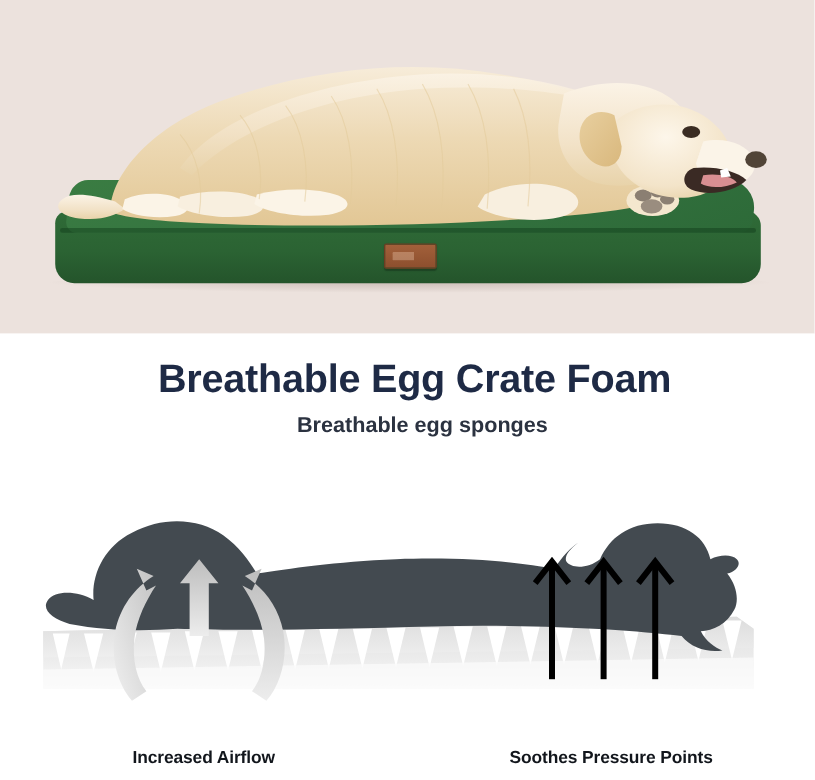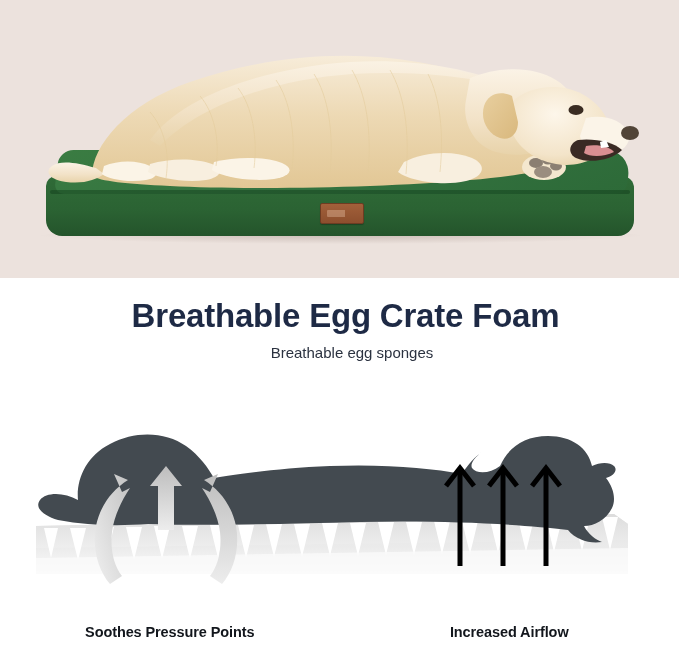--- a/index.html
+++ b/index.html
@@ -126,22 +126,22 @@
     font-weight: bold;
     letter-spacing: -0.2px;
     color: #1e2a45;
     font-family: "Liberation Sans", sans-serif;
     line-height: 1.1;
     padding-left: 12px;
   }
   .subline {
     margin: 0;
     padding-top: 9px;
-    font-size: 15px;
-    font-weight: normal;
+    font-size: 18px;
+    font-weight: bold;
     color: #2b3240;
     line-height: 1.32;
     font-family: "Liberation Sans", sans-serif;
     padding-left: 25px;
   }
 
   
   .diagram {
     position: absolute;
     left: 0;
@@ -391,17 +391,17 @@
         </g>
         <g>
           <line x1="546" y1="158" x2="546" y2="62"></line>
           <path d="M532,78 L546,60 L560,78" stroke-width="5"></path>
         </g>
       </g>
     </svg>
   </div>
 
   <div class="caption-row">
+    <div class="caption">Increased Airflow</div>
     <div class="caption">Soothes Pressure Points</div>
-    <div class="caption">Increased Airflow</div>
   </div>
 
 </div>
 
 </body></html>

